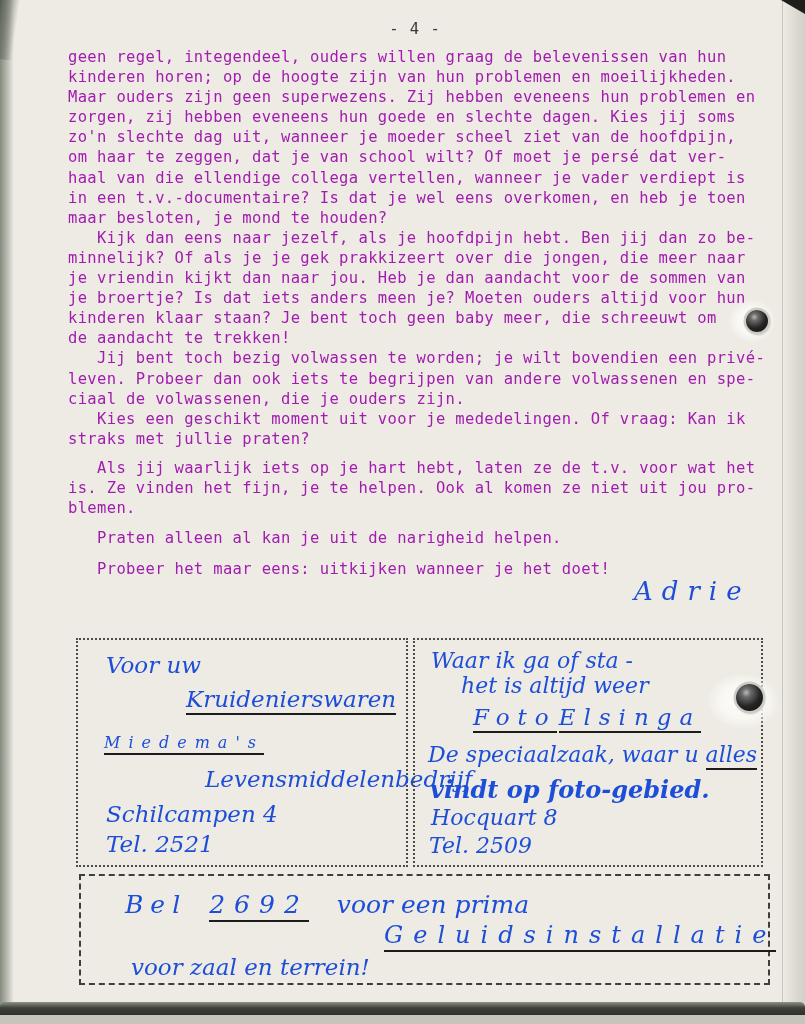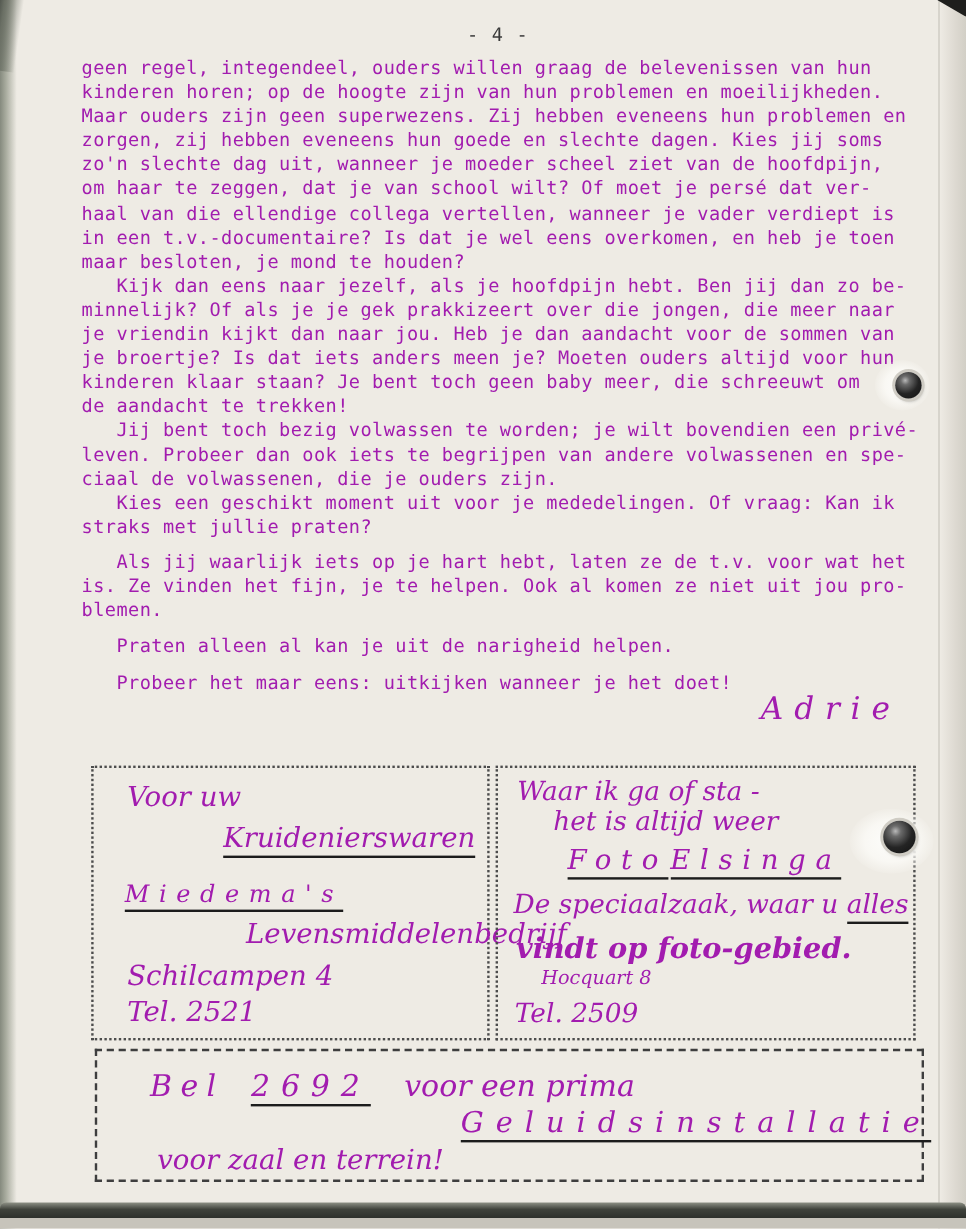--- a/index.html
+++ b/index.html
@@ -55,43 +55,43 @@
   .para:nth-child(5){margin-top:9px;}
   .para:nth-child(6){margin-top:10px;}
   .para:nth-child(7){margin-top:11px;}
   .signature{
     position:absolute;left:634px;top:576px;
     font-family:"DejaVu Serif", serif;font-style:italic;
     font-size:26px;letter-spacing:9px;color:#222;
   }
   
   .hand{
-    font-family:"DejaVu Serif", serif;font-style:italic;color:#a21caf;
+    font-family:"DejaVu Serif", serif;font-style:italic;color:#1d4ed8;
   }
   .adbox{position:absolute;box-sizing:border-box;}
   .ad-grocer{left:76px;top:638px;width:332px;height:229px;border:2px dotted #4c4c4c;}
   .ad-photo{left:413px;top:638px;width:350px;height:229px;border:2px dotted #4c4c4c;}
   .ad-sound{left:79px;top:874px;width:691px;height:111px;border:2px dashed #3e3e3e;}
   .adline{position:absolute;white-space:nowrap;}
   .uline{border-bottom:2px solid #1c1c1c;padding-bottom:1px;}
   
   .g1{left:28px;top:12px;font-size:23px;}
   .g2{left:108px;top:46px;font-size:23px;}
-  .g3{left:26px;top:93px;font-size:20px;letter-spacing:8px;}
+  .g3{left:26px;top:93px;font-size:16px;letter-spacing:8px;}
   .g4{left:88px;top:126px;font-size:23px;margin-left:39px;}
   .g5{left:28px;top:161px;font-size:23px;}
   .g6{left:28px;top:191px;font-size:23px;}
   
   .p1{left:16px;top:8px;font-size:22px;}
   .p2{left:46px;top:33px;font-size:22px;}
   .p3{left:58px;top:64px;font-size:23px;letter-spacing:8px;}
   .p3 .w2{margin-left:2px;}
   .p4{left:13px;top:102px;font-size:22px;}
   .p5{left:15px;top:135px;font-size:24px;font-weight:bold;}
-  .p6{left:16px;top:165px;font-size:16px;margin-left:20px;}
+  .p6{left:16px;top:165px;font-size:22px;}
   .p7{left:14px;top:193px;font-size:22px;font-style:italic;}
   
   .s1{left:44px;top:14px;font-size:25px;}
   .s1 .sp{letter-spacing:7px;}
   .s1 .ph{margin-left:22px;letter-spacing:9px;}
   .s1 .mid{margin-left:28px;}
   .s2{left:303px;top:45px;font-size:24px;letter-spacing:10px;}
   .s3{left:50px;top:78px;font-size:23px;}
   
   .fastener{position:absolute;}

